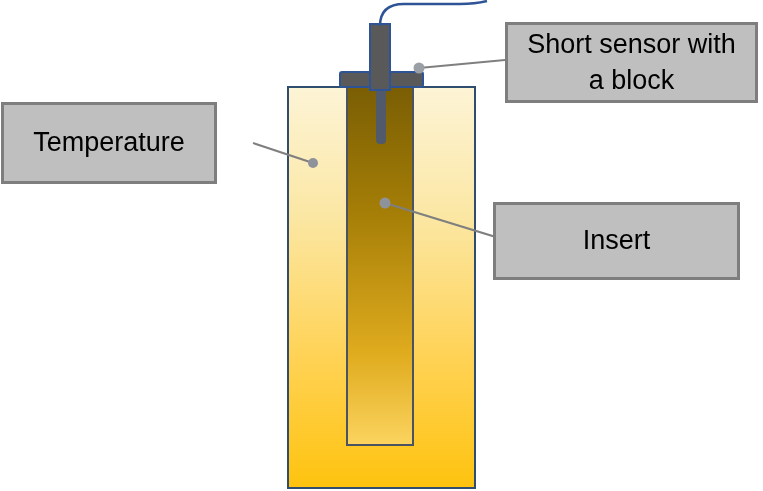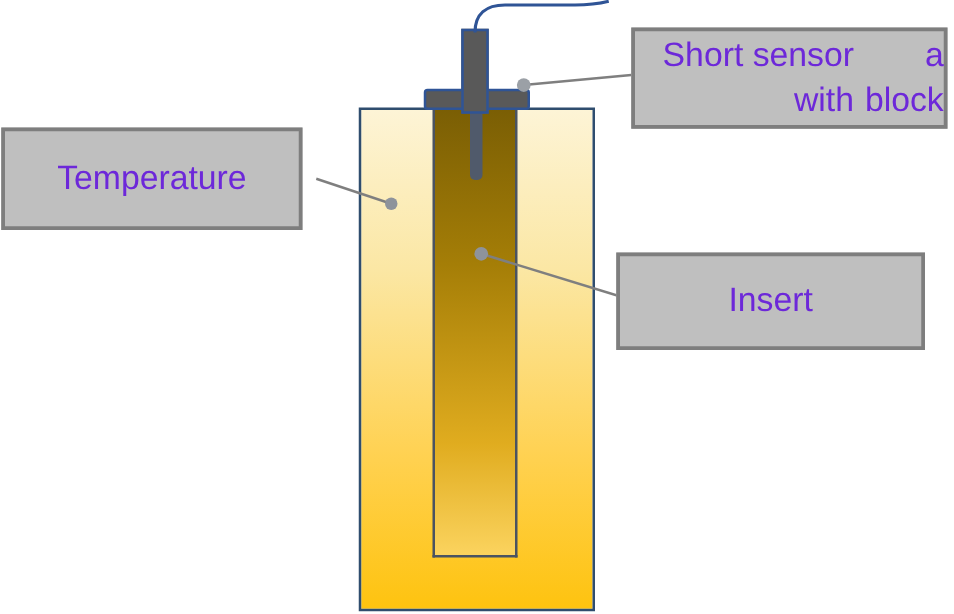--- a/index.html
+++ b/index.html
@@ -58,29 +58,29 @@
     left: 0; top: 0;
     width: 763px; height: 491px;
     pointer-events: none;
   }
   
   .label-box {
     position: absolute;
     background: #BFBFBF;
     border: 3px solid #7E7E7E;
     display: flex;
-    flex-direction: row;
+    flex-direction: column;
     align-items: center;
     justify-content: center;
-    text-align: right;
-    color: #6d28d9;
+    text-align: left;
+    color: #000000;
     font-size: 27px;
     line-height: 1.33;
   }
-  .label-temperature-block { left: 1px;   top: 102px; width: 241px; height: 82px; }
+  .label-temperature-block { left: 1px;   top: 102px; width: 216px; height: 82px; }
   .label-short-sensor      { left: 505px; top: 22px;  width: 253px; height: 81px; }
   .label-insert            { left: 493px; top: 202px; width: 247px; height: 78px; }
 </style>
 </head>
 <body>
 
 <div class="canvas">
 
   <div class="block"></div>
 

